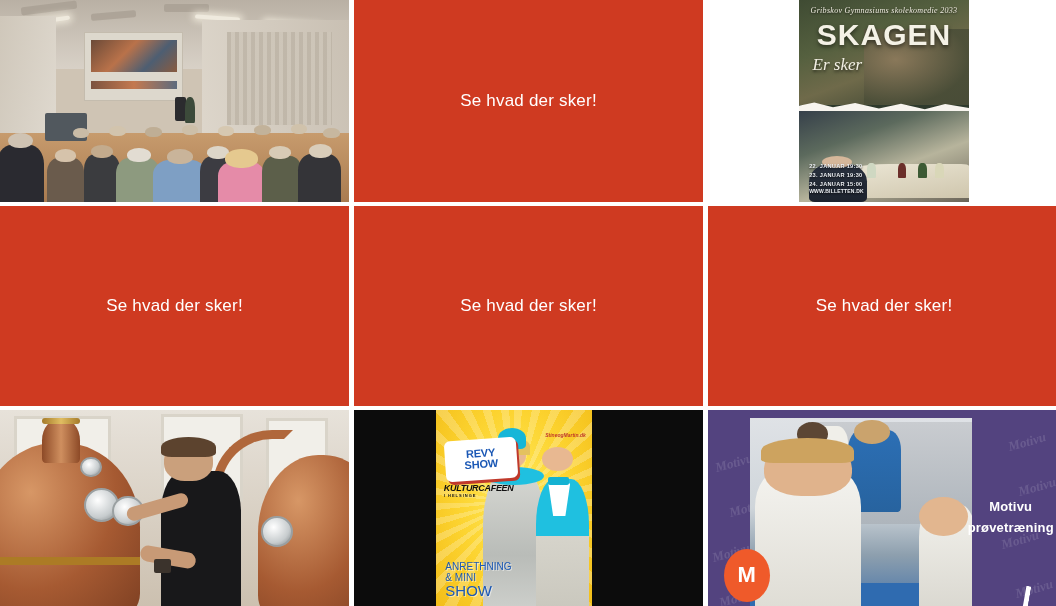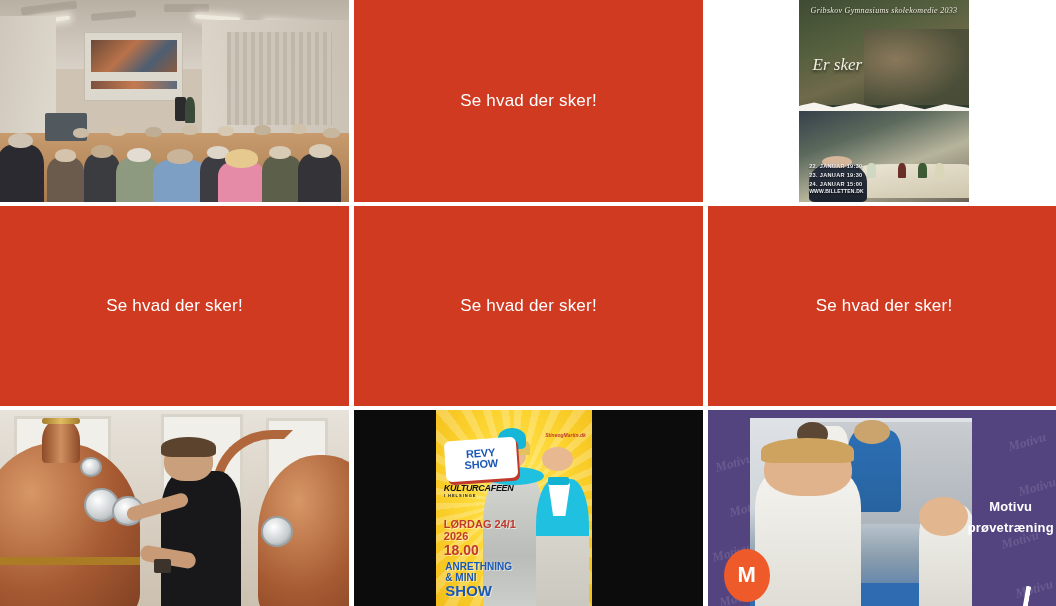--- a/index.html
+++ b/index.html
@@ -106,21 +106,21 @@
       border-radius:6px;transform:rotate(-4deg);box-shadow:2px 3px 0 #c0392b;
       display:flex;flex-direction:column;align-items:center;justify-content:center;}
   .sm .revy-badge span{color:#1b58b5;font-weight:700;font-size:11px;line-height:1.04;letter-spacing:-.2px;}
   .sm .kultur{position:absolute;left:5%;top:36%;color:#111111;font-family:Liberation Sans, sans-serif;
       font-style:italic;font-weight:700;font-size:9px;letter-spacing:-.3px;}
   .sm .kultur small{display:block;font-size:4px;letter-spacing:1px;font-style:normal;}
   .sm .date{position:absolute;left:5%;top:53%;color:#c0392b;font-family:"Liberation Sans",sans-serif;
       font-weight:700;font-size:11px;line-height:1.12;text-shadow:1px 1px 0 rgba(255,255,255,.55);}
   .sm .date .big{font-size:14px;}
   .sm .anr{position:absolute;left:6%;top:74%;color:#1b58b5;font-family:"Liberation Sans",sans-serif;
-      font-weight:700;font-size:10px;line-height:1.1;text-shadow:1px 1px 0 rgba(255,255,255,.5);}
+      font-weight:400;font-size:10px;line-height:1.1;text-shadow:1px 1px 0 rgba(255,255,255,.5);}
   .sm .anr .big{font-size:15px;}
   .sm .woman{position:absolute;left:30%;bottom:0;width:40%;height:72%;
       background:linear-gradient(180deg,#d8d9d4 0%,#b9bcb8 60%,#cfd1cd 100%);border-radius:40% 40% 6% 6%;}
   .sm .woman-face{position:absolute;left:36%;top:16%;width:22%;height:13%;background:#e8b891;border-radius:50%;}
   .sm .woman-hair{position:absolute;left:34%;top:13%;width:26%;height:9%;background:#e4c15f;border-radius:50% 50% 0 0;}
   .sm .feather{position:absolute;left:40%;top:9%;width:18%;height:10%;background:#16b6d8;border-radius:50% 50% 20% 20%;}
   .sm .boa{position:absolute;left:31%;top:28%;width:38%;height:9%;background:#1fc0e0;border-radius:50%;}
   .sm .man{position:absolute;right:2%;bottom:0;width:34%;height:66%;
       background:linear-gradient(180deg,#1fc0e0 0%,#1fc0e0 42%,#d6d4cb 42%,#c9c7bd 100%);border-radius:34% 34% 6% 6%;}
   .sm .man-face{position:absolute;right:12%;top:18%;width:20%;height:12%;background:#e8b891;border-radius:50%;}
@@ -228,20 +228,21 @@
       <div class="tear"></div>
       <div class="bot-photo">
         <div class="table"></div>
         <div class="lady"></div>
         <div class="bottle" style="left:40%;background:#cfd8c2;"></div>
         <div class="bottle" style="left:58%;background:#6b2f2a;"></div>
         <div class="bottle" style="left:70%;background:#3c5a34;"></div>
         <div class="bottle" style="left:80%;background:#d9d7b8;"></div>
       </div>
       <div class="kicker">Gribskov Gymnasiums skolekomedie 2033</div>
+      <div class="title">SKAGEN</div>
       <div class="subtitle">Er sker</div>
       <div class="dates">
         <div>22. JANUAR 19:30</div>
         <div>23. JANUAR 19:30</div>
         <div>24. JANUAR 15:00</div>
         <div class="url">WWW.BILLETTEN.DK</div>
       </div>
     </div>
   </div>
 
@@ -291,25 +292,20 @@
       <div class="bow"></div>
       <div class="web">StineogMartin.dk</div>
       <div class="revy-badge">
         <span>REVY</span>
         <span>SHOW</span>
       </div>
       <div class="kultur">
         <span>KULTURCAFEEN</span>
         <small>I HELSINGE</small>
       </div>
-      <div class="date">
-        <div>LØRDAG 24/1</div>
-        <div>2026</div>
-        <div class="big">18.00</div>
-      </div>
       <div class="anr">
         <div>ANRETHNING</div>
         <div>&amp; MINI</div>
         <div class="big">SHOW</div>
       </div>
     </div>
   </div>
 
   <div class="tile karate">
     <div class="wm" style="left:2%;top:22%;">Motivu</div>

